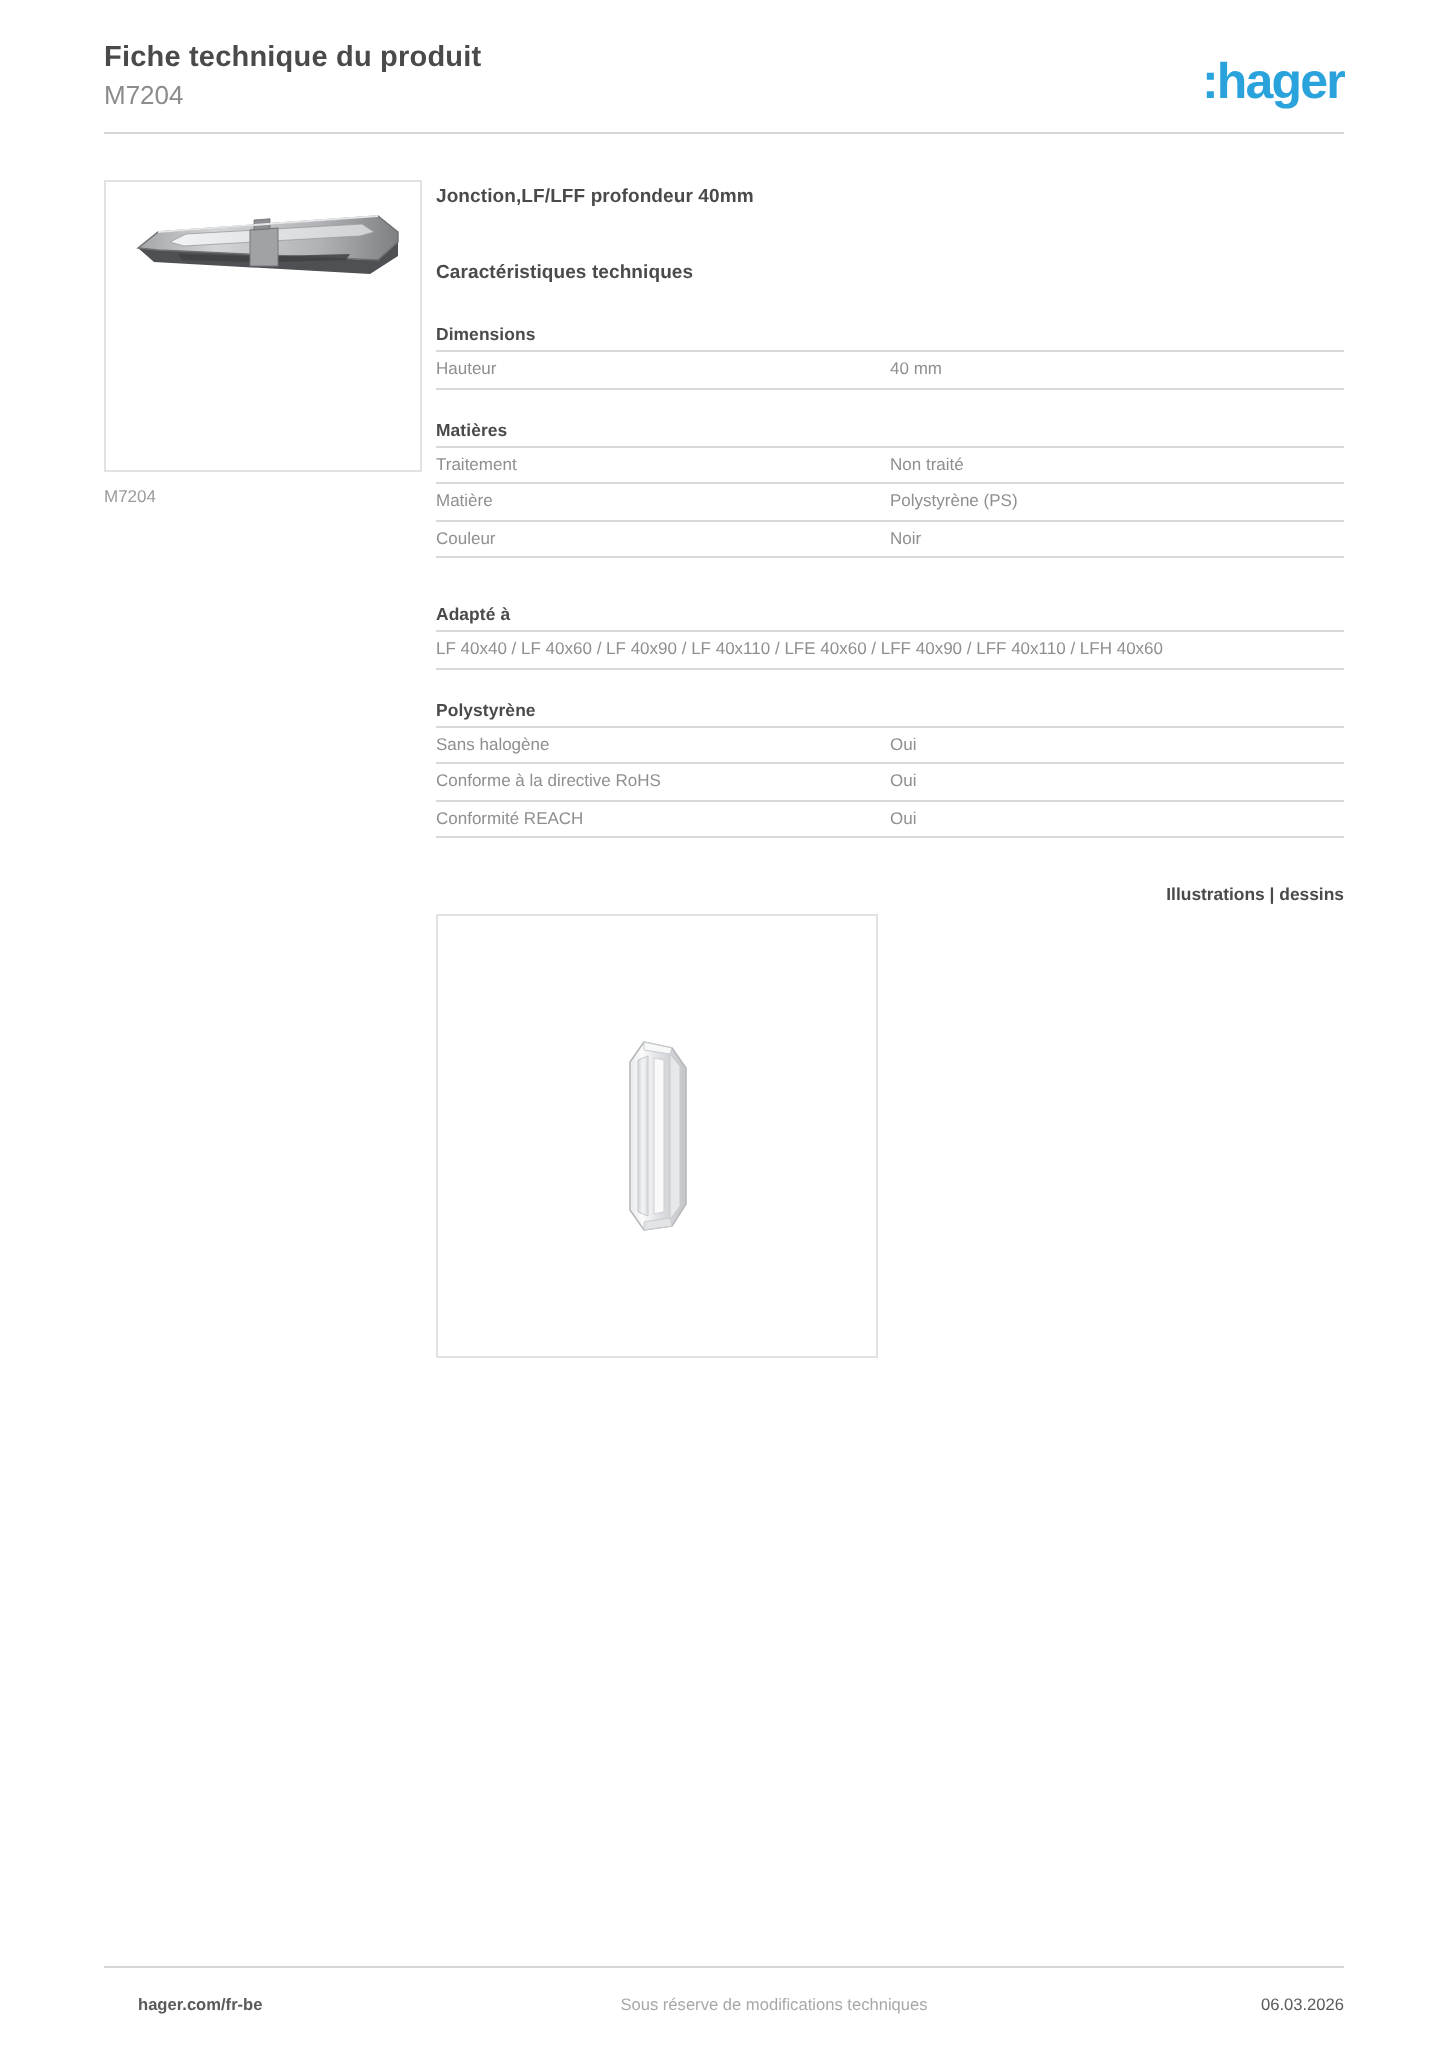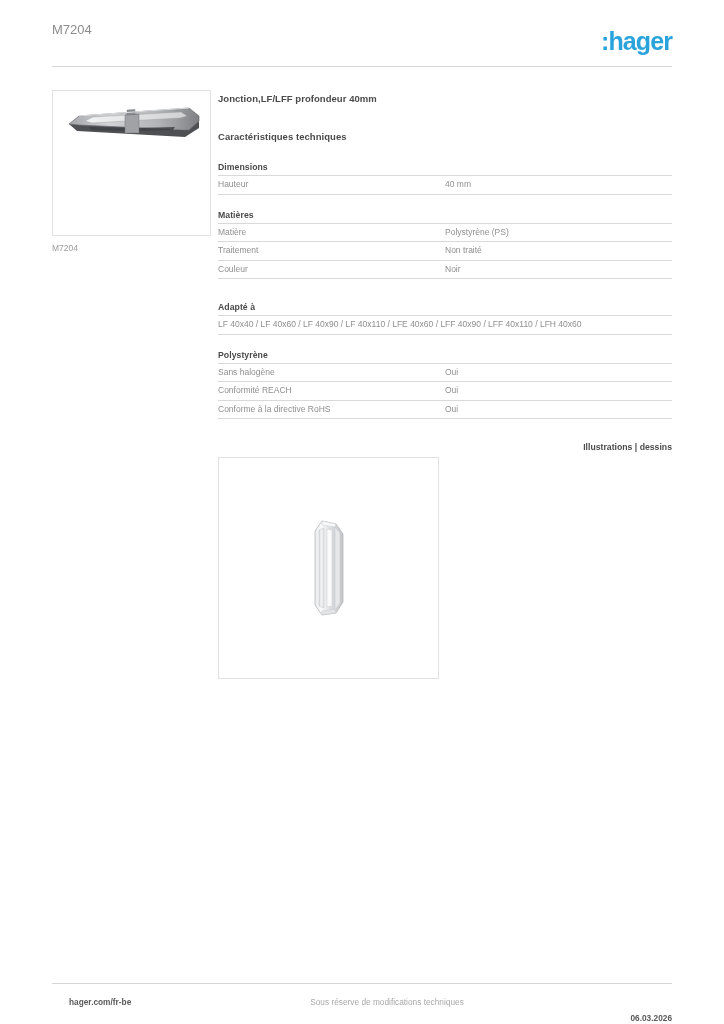--- a/index.html
+++ b/index.html
@@ -231,32 +231,32 @@
     text-align: center;
     font-size: 8.3px;
     color: #a8a8a8;
     line-height: 12px;
   }
   .footer-right {
     position: absolute;
     right: 0;
     top: 0;
     font-size: 8.3px;
-    font-weight: bold;
+    font-weight: normal;
     color: #5a5a5a;
     line-height: 12px;
-    margin-top: 16px;
   }
 </style>
 </head>
 <body>
 
 <div class="page">
 
   <div class="header">
+    <div class="header-title">Fiche technique du produit</div>
     <div class="header-subtitle">M7204</div>
     <div class="logo" style="color: rgb(42, 163, 220); margin-left: 32px;">:hager</div>
   </div>
   <div class="header-rule"></div>
 
   <div class="product-figure">
     <div class="product-frame">
       <svg class="product-photo" viewBox="0 0 148 52">
         <defs>
           <linearGradient id="pbody" x1="0" y1="0" x2="0" y2="1">
@@ -317,26 +317,26 @@
       </table>
     </div>
 
     <div class="gap-block"></div>
 
     <div>
       <div class="block-title">Matières</div>
       <table class="spec-table">
         <tbody>
           <tr>
+            <td class="spec-label">Traitement</td>
+            <td class="spec-value">Non traité</td>
+          </tr>
+          <tr>
             <td class="spec-label">Matière</td>
             <td class="spec-value">Polystyrène (PS)</td>
-          </tr>
-          <tr>
-            <td class="spec-label">Traitement</td>
-            <td class="spec-value">Non traité</td>
           </tr>
           <tr>
             <td class="spec-label">Couleur</td>
             <td class="spec-value">Noir</td>
           </tr>
         </tbody>
       </table>
     </div>
 
     <div class="gap-block-lg"></div>
@@ -356,25 +356,25 @@
 
     <div>
       <div class="block-title">Polystyrène</div>
       <table class="spec-table">
         <tbody>
           <tr>
             <td class="spec-label">Sans halogène</td>
             <td class="spec-value">Oui</td>
           </tr>
           <tr>
+            <td class="spec-label">Conforme à la directive RoHS</td>
+            <td class="spec-value">Oui</td>
+          </tr>
+          <tr>
             <td class="spec-label">Conformité REACH</td>
-            <td class="spec-value">Oui</td>
-          </tr>
-          <tr>
-            <td class="spec-label">Conforme à la directive RoHS</td>
             <td class="spec-value">Oui</td>
           </tr>
         </tbody>
       </table>
     </div>
 
     <div class="gap-block-lg"></div>
 
     <div>
       <div class="illus-title">Illustrations | dessins</div>

